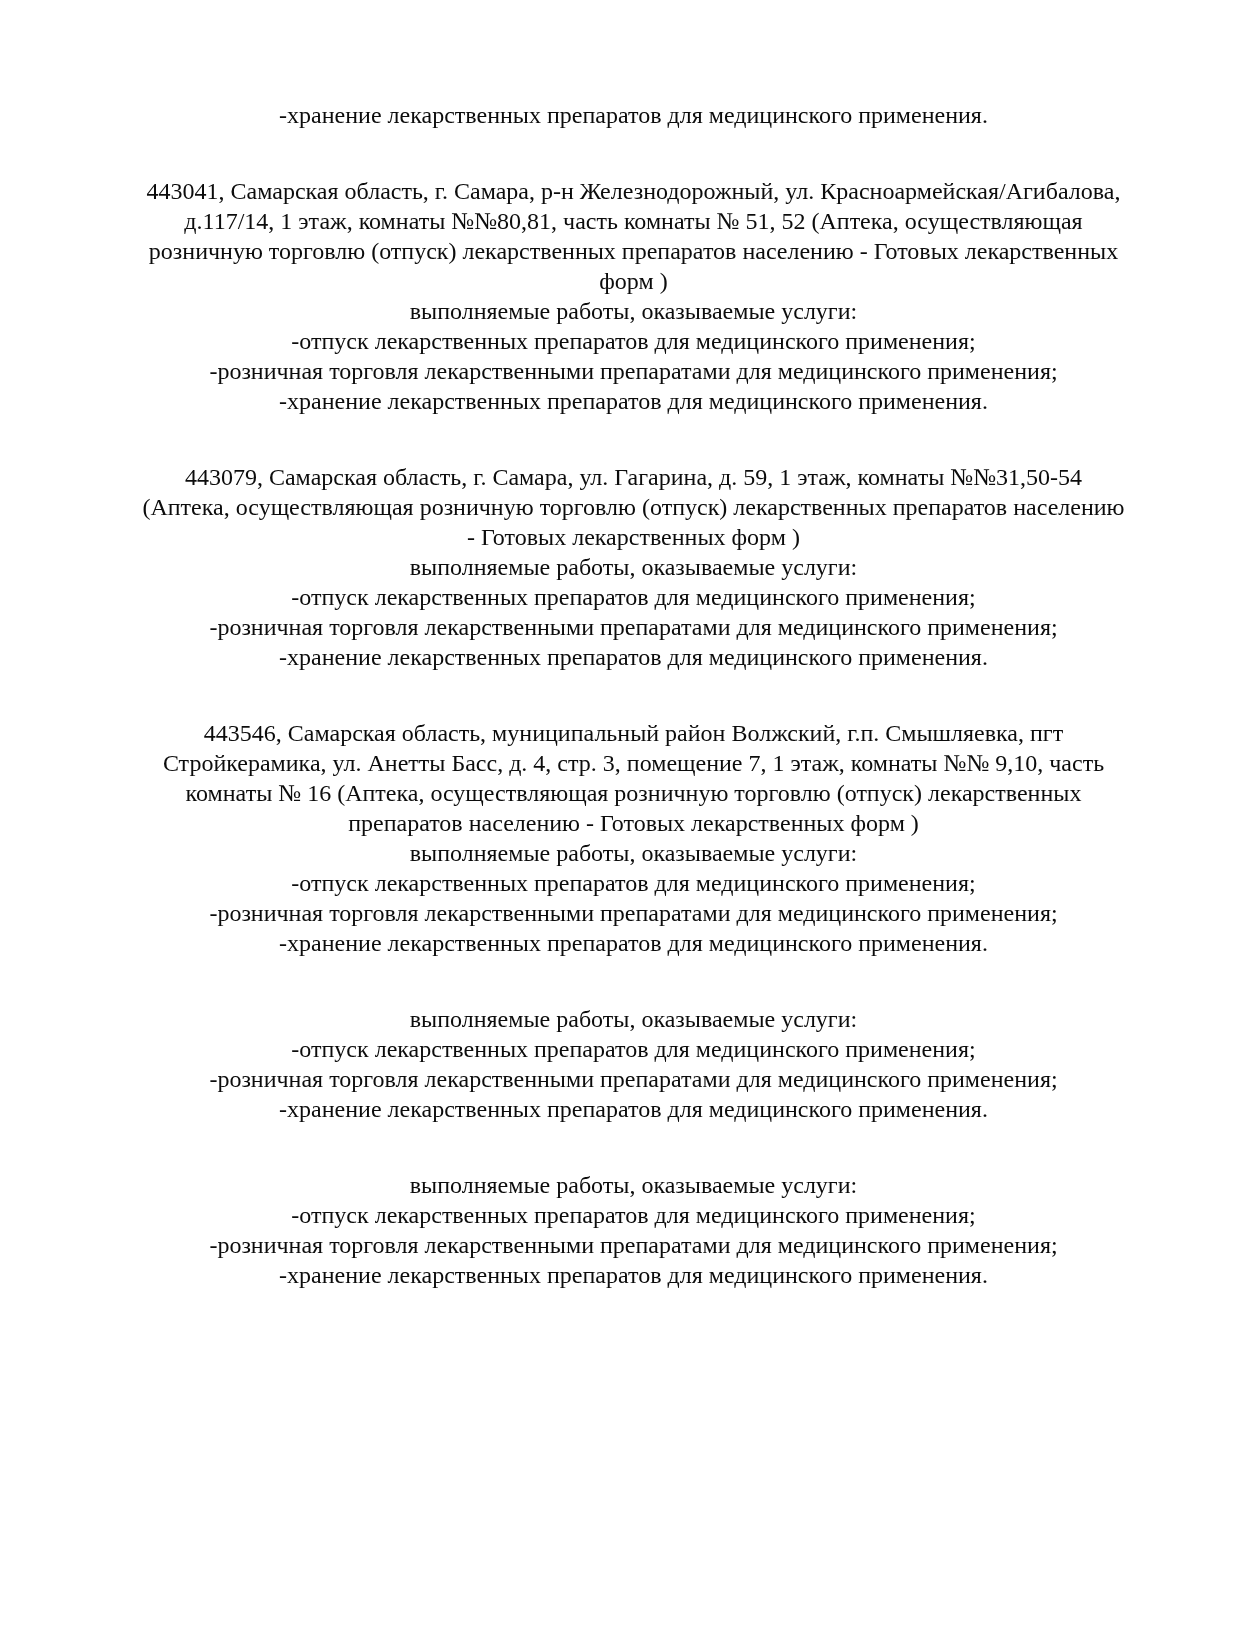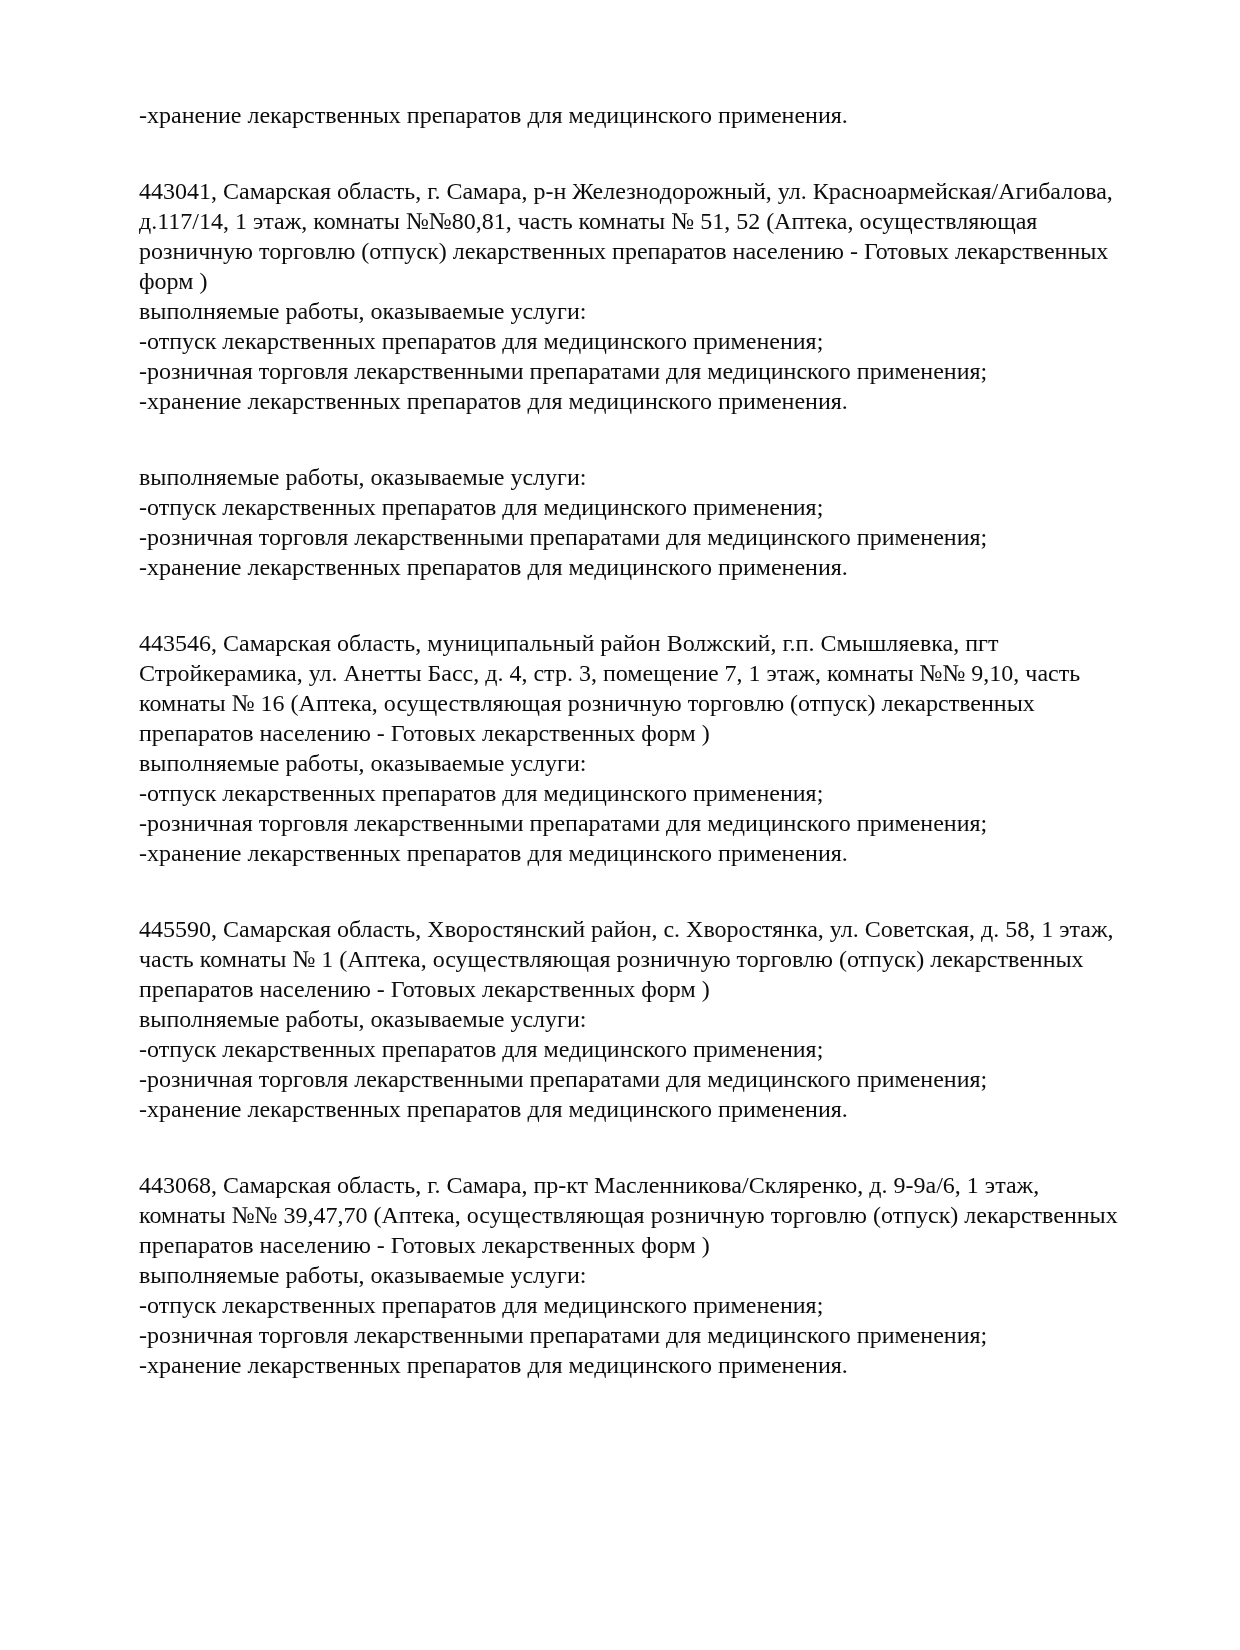--- a/index.html
+++ b/index.html
@@ -14,20 +14,21 @@
   }
   .doc {
     box-sizing: border-box;
     width: 1240px;
     height: 1650px;
     padding: 100px 112px 0 139px;
     font-family: "Liberation Serif", "DejaVu Serif", serif;
     font-size: 24px;
     line-height: 30px;
     color: #0c0c0c;
+    text-align: center;
   }
   .doc p {
     margin: 0;
     padding: 0;
   }
   .entry {
     margin-top: 46px;
   }
 </style>
 </head>
@@ -39,43 +40,42 @@
 
   <section class="entry">
     <p>443041, Самарская область, г. Самара, р-н Железнодорожный, ул. Красноармейская/Агибалова, д.117/14, 1 этаж, комнаты №№80,81, часть комнаты № 51, 52 (Аптека, осуществляющая розничную торговлю (отпуск) лекарственных препаратов населению - Готовых лекарственных форм )</p>
     <p>выполняемые работы, оказываемые услуги:</p>
     <p>-отпуск лекарственных препаратов для медицинского применения;</p>
     <p>-розничная торговля лекарственными препаратами для медицинского применения;</p>
     <p>-хранение лекарственных препаратов для медицинского применения.</p>
   </section>
 
   <section class="entry">
+    <p>443079, Самарская область, г. Самара, ул. Гагарина, д. 59, 1 этаж, комнаты №№31,50-54 (Аптека, осуществляющая розничную торговлю (отпуск) лекарственных препаратов населению - Готовых лекарственных форм )</p>
     <p>выполняемые работы, оказываемые услуги:</p>
     <p>-отпуск лекарственных препаратов для медицинского применения;</p>
     <p>-розничная торговля лекарственными препаратами для медицинского применения;</p>
     <p>-хранение лекарственных препаратов для медицинского применения.</p>
   </section>
 
   <section class="entry">
     <p>443546, Самарская область, муниципальный район Волжский, г.п. Смышляевка, пгт Стройкерамика, ул. Анетты Басс, д. 4, стр. 3, помещение 7, 1 этаж, комнаты №№ 9,10, часть комнаты № 16 (Аптека, осуществляющая розничную торговлю (отпуск) лекарственных препаратов населению - Готовых лекарственных форм )</p>
     <p>выполняемые работы, оказываемые услуги:</p>
     <p>-отпуск лекарственных препаратов для медицинского применения;</p>
     <p>-розничная торговля лекарственными препаратами для медицинского применения;</p>
     <p>-хранение лекарственных препаратов для медицинского применения.</p>
   </section>
 
   <section class="entry">
-    <p>445590, Самарская область, Хворостянский район, с. Хворостянка, ул. Советская, д. 58, 1 этаж, часть комнаты № 1 (Аптека, осуществляющая розничную торговлю (отпуск) лекарственных препаратов населению - Готовых лекарственных форм )</p>
     <p>выполняемые работы, оказываемые услуги:</p>
     <p>-отпуск лекарственных препаратов для медицинского применения;</p>
     <p>-розничная торговля лекарственными препаратами для медицинского применения;</p>
     <p>-хранение лекарственных препаратов для медицинского применения.</p>
   </section>
 
   <section class="entry">
-    <p>443068, Самарская область, г. Самара, пр-кт Масленникова/Скляренко, д. 9-9а/6, 1 этаж, комнаты №№ 39,47,70 (Аптека, осуществляющая розничную торговлю (отпуск) лекарственных препаратов населению - Готовых лекарственных форм )</p>
     <p>выполняемые работы, оказываемые услуги:</p>
     <p>-отпуск лекарственных препаратов для медицинского применения;</p>
     <p>-розничная торговля лекарственными препаратами для медицинского применения;</p>
     <p>-хранение лекарственных препаратов для медицинского применения.</p>
   </section>
 
 </div>
 
 </body></html>

